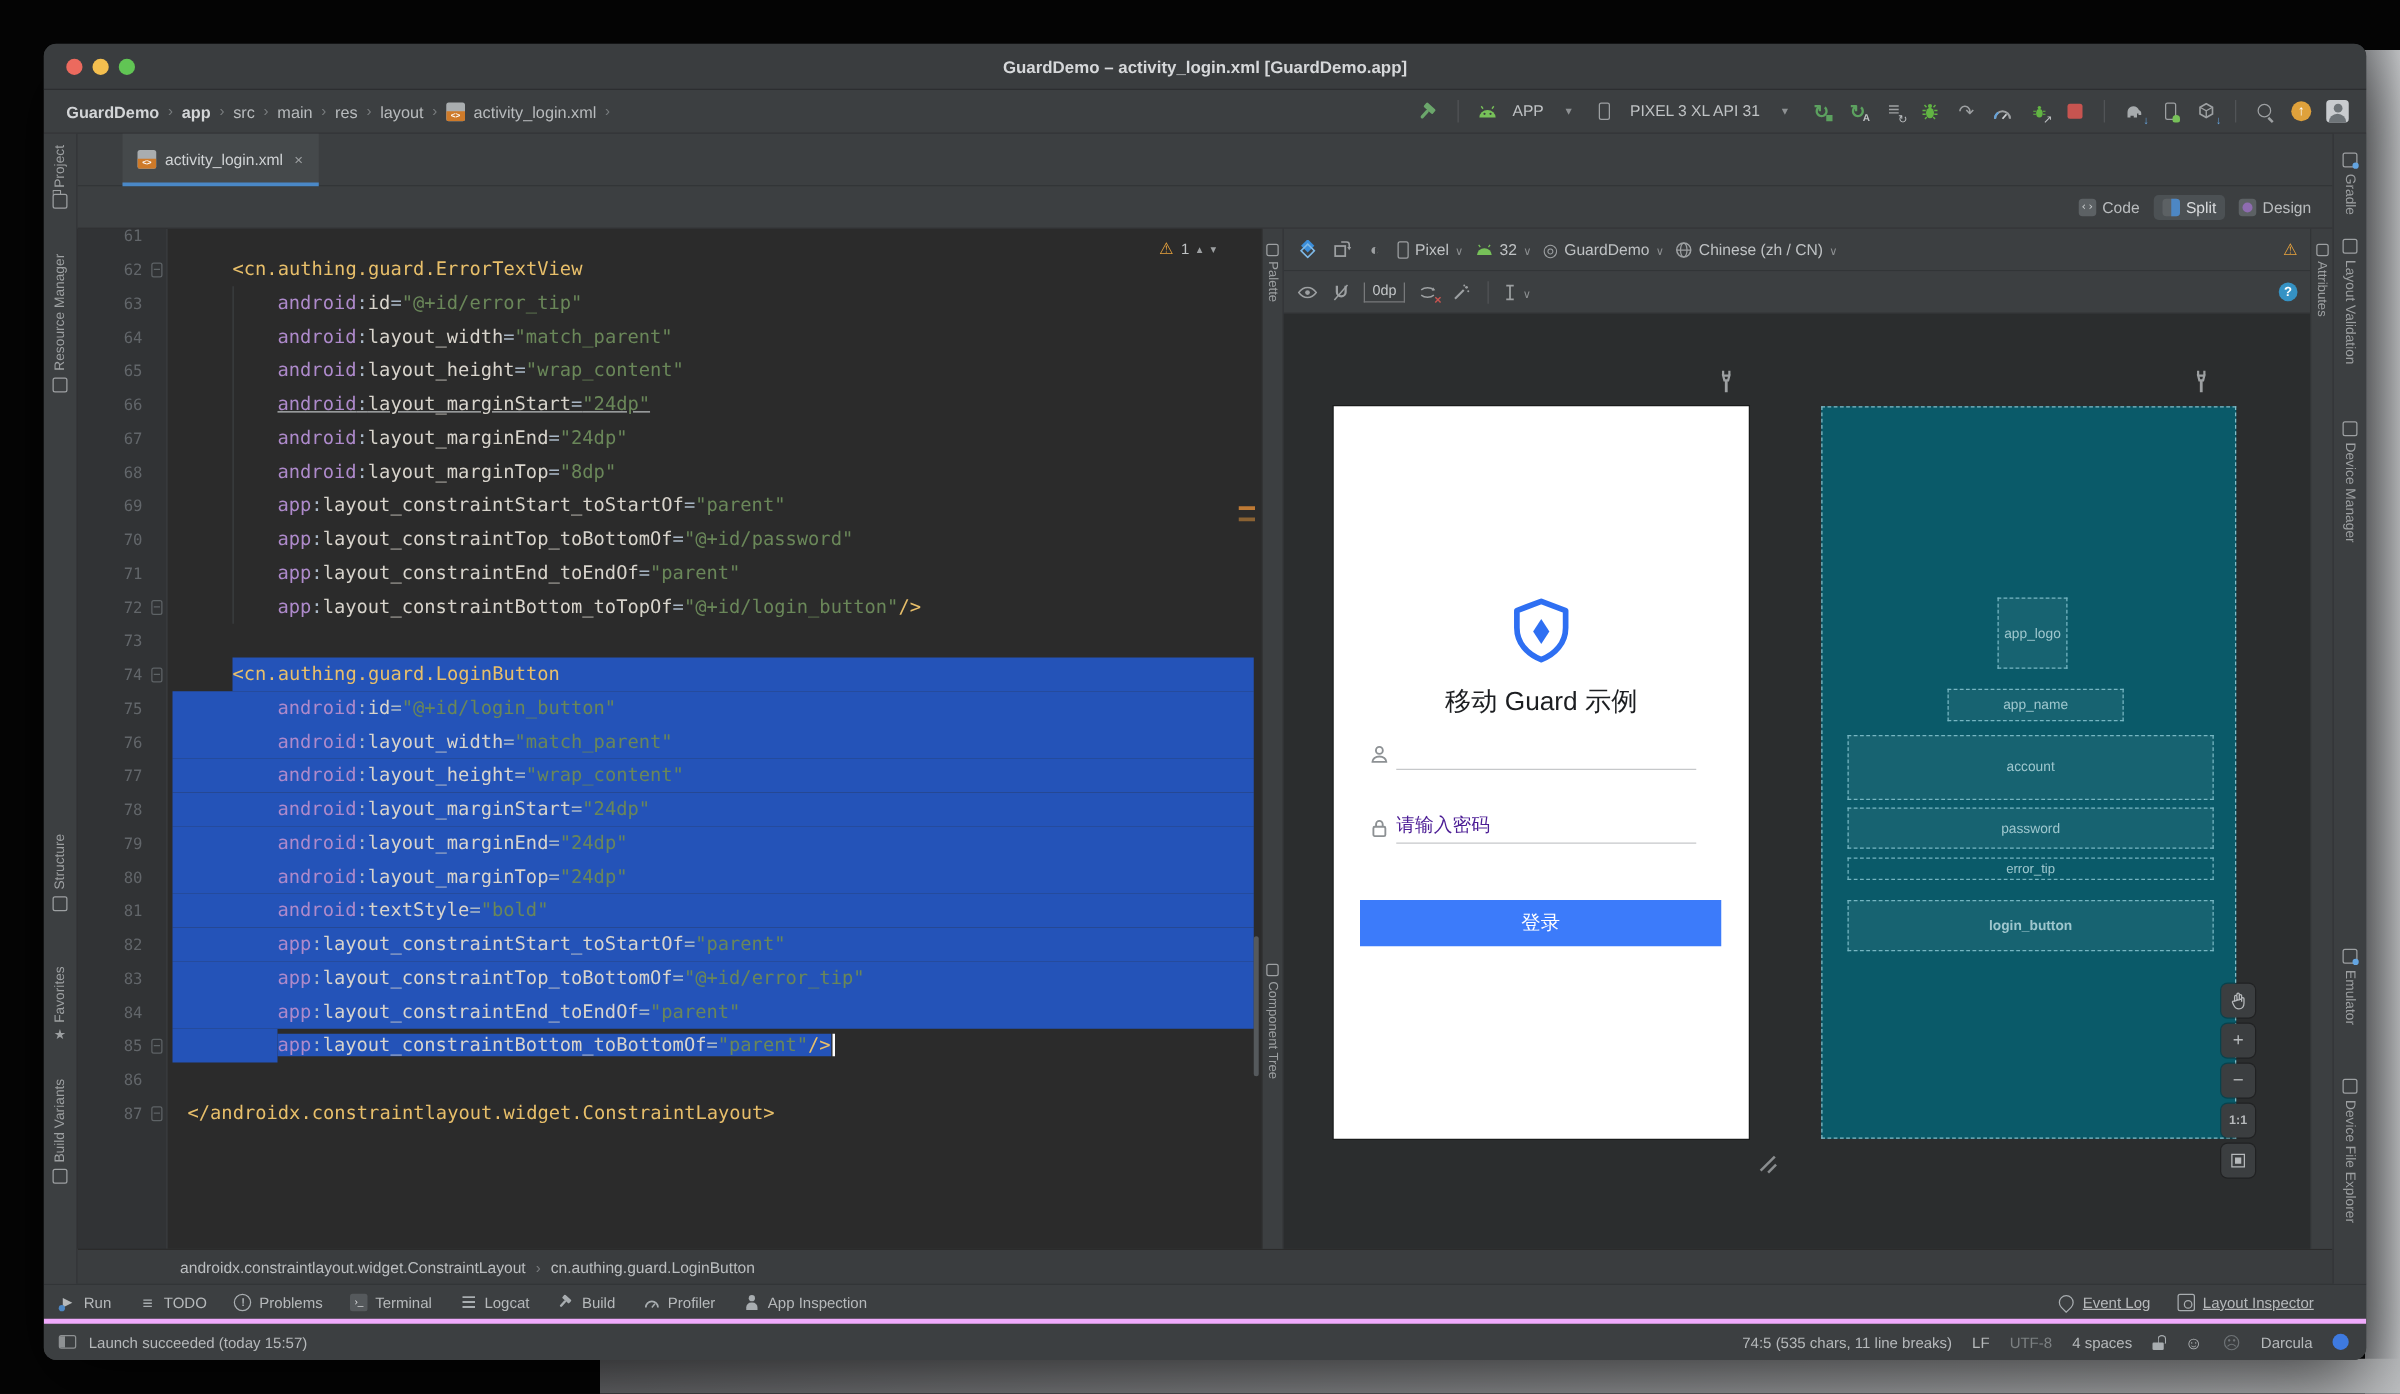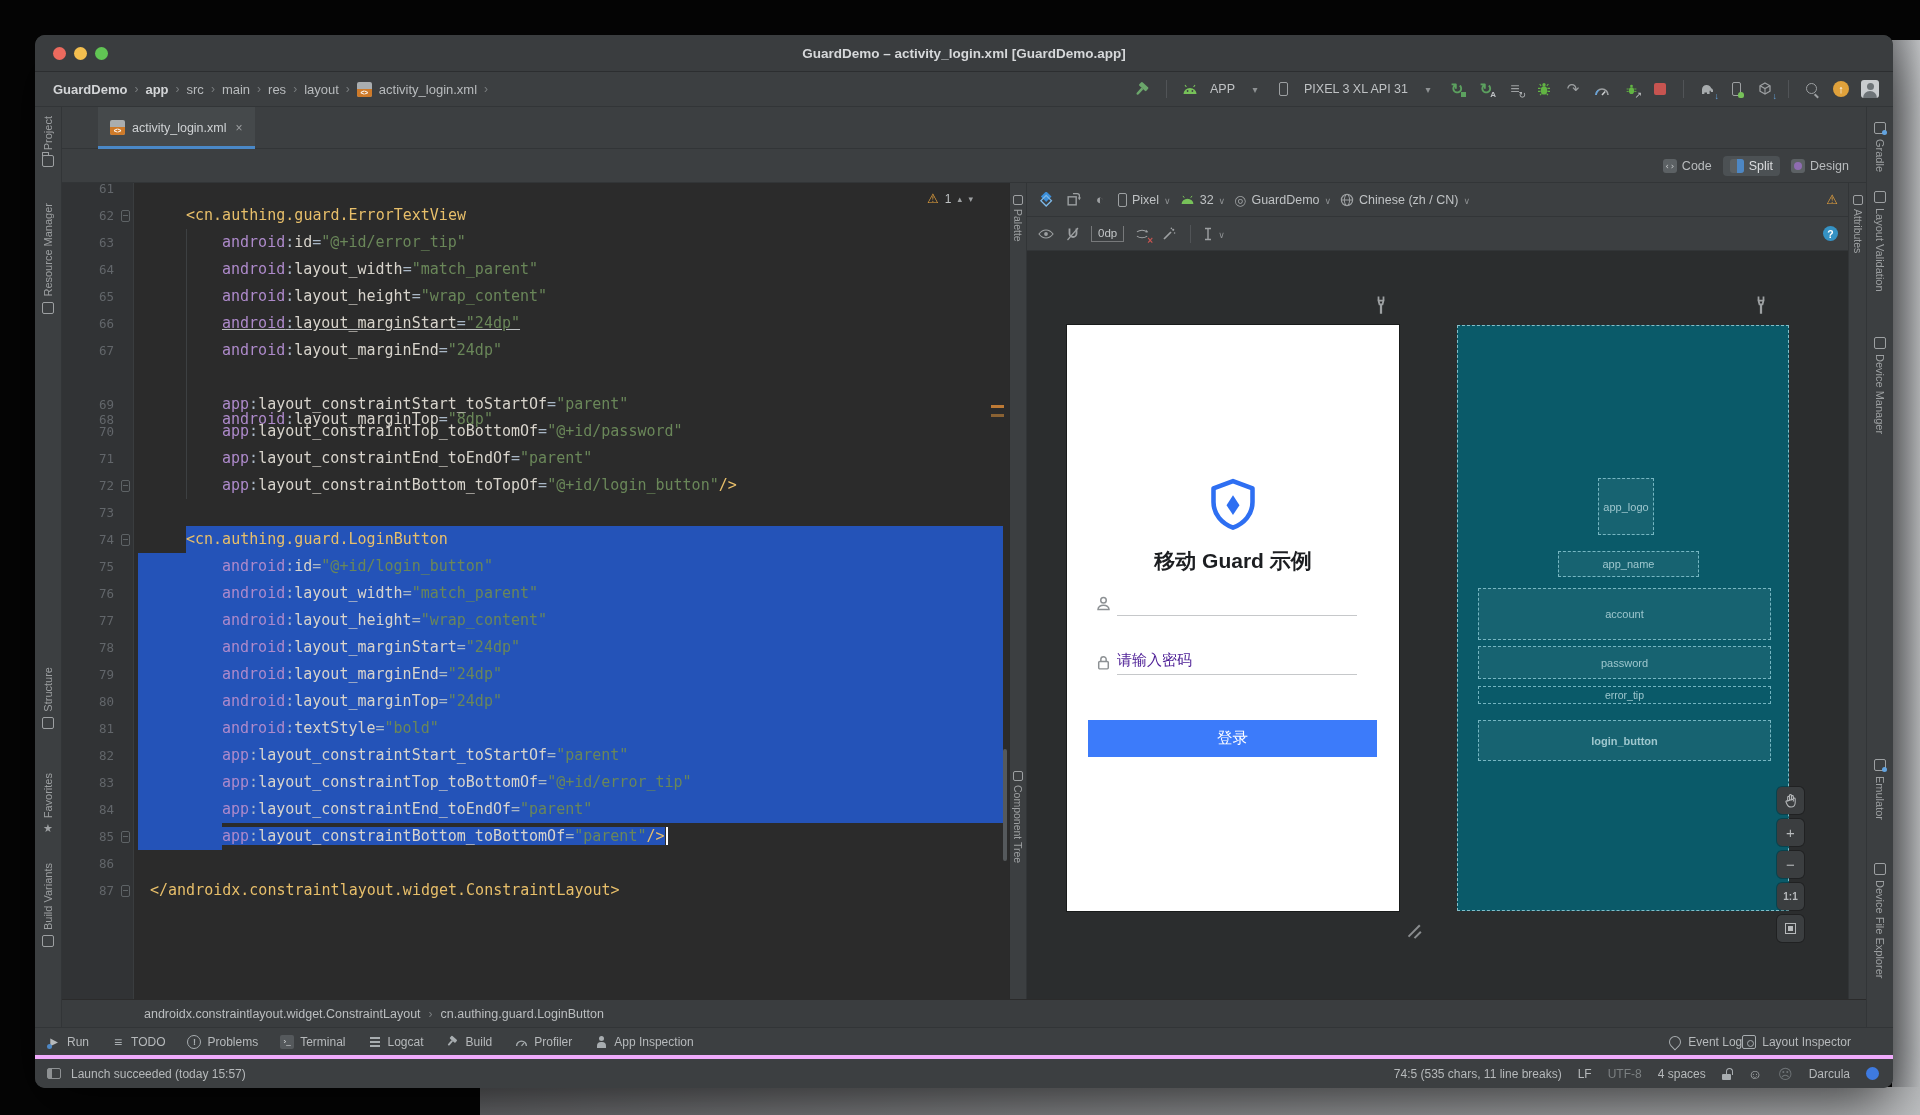--- a/index.html
+++ b/index.html
@@ -141,21 +141,21 @@
   .redx{color:#c75450;font-weight:bold;font-size:10px;position:absolute;right:-2px;bottom:-3px;}
 
   .canvas { flex:1 1 auto; position:relative; background:#2b2d2e; overflow:hidden; }
 
   .attr-strip { flex:0 0 18px; background:#3c3f41; border-left:1px solid #323537; position:relative;}
 
   
   .phone-w { position:absolute; left:40px; top:74px; width:332px; height:586px; background:#ffffff;
     box-shadow:0 0 0 1px rgba(0,0,0,.4); }
   .p-title { position:absolute; left:0; right:0; top:222px; text-align:center; color:#1c1e21;
-    font-size:21px; font-weight:bold; }
+    font-size:21px; font-weight:normal; }
   .p-row-icon { position:absolute; left:28px; width:17px; height:17px; }
   .p-underline { position:absolute; left:50px; right:42px; height:1px; background:#c6c8ca; }
   .p-ph { position:absolute; left:50px; top:326px; color:#4c1d95; font-size:15px; }
   .p-btn { position:absolute; left:21px; right:22px; top:395px; height:37px; background:#3c7bfa;
     color:#fff; font-size:15.5px; display:flex; align-items:center; justify-content:center; }
   .wrench { position:absolute; width:16px; height:20px; }
 
   
   .phone-bp { position:absolute; left:430px; top:74px; width:332px; height:586px;
     background:#0a5a69; border:1px dashed rgba(160,215,226,.8); }
@@ -175,21 +175,21 @@
   .resize-h::after{content:"";position:absolute;right:0;bottom:2px;width:9px;height:1.5px;background:#8a8d8f;transform:rotate(-45deg);}
 
   
   .xmlcrumb { height:28px; border-top:1px solid #2b2b2b; background:#3a3d3f; display:flex;
     align-items:center; gap:8px; padding-left:82px; font-size:12.5px; color:#bbbec0; flex:0 0 auto;}
 
   
   .toolwinbar { height:28px; background:#3c3f41; border-top:1px solid #323537; display:flex;
     align-items:center; padding:0 42px 0 12px; flex:0 0 auto; font-size:12px; color:#b6b9bb;}
   .twl{display:flex;gap:22px;}
-  .twr{margin-left:auto;display:flex;align-items:flex-end;}
+  .twr{margin-left:auto;display:flex;align-items:flex-end;gap:22px;text-decoration:underline;}
   .twbtn{display:flex;align-items:center;gap:6px;cursor:default;}
   .bic{display:inline-flex;width:14px;height:14px;align-items:center;justify-content:center;position:relative;font-size:11px;color:#a8adb0;}
   .bic.runp::before{content:"▶";font-size:10px;color:#b6b9bb;}
   .bic.runp::after{content:"";position:absolute;left:0;bottom:0;width:5px;height:5px;border-radius:50%;background:#4d87c4;}
   .bic.todo::before{content:"≡";font-size:14px;}
   .bic.prob{border:1.3px solid #a8adb0;border-radius:50%;} .bic.prob::before{content:"!";font-size:9px;font-weight:bold;}
   .bic.term{background:#55595c;border-radius:2px;} .bic.term::before{content:"›_";font-size:8px;color:#e3e5e6;}
   .bic.logc::before{content:"";width:10px;height:10px;background:repeating-linear-gradient(#a8adb0 0 1.6px,transparent 1.6px 4px);}
   .bic.insp::before{content:"";position:absolute;left:4.5px;top:1px;width:5px;height:5px;border-radius:50%;background:#a8adb0;}
   .bic.insp::after{content:"";position:absolute;left:2.5px;top:7px;width:9px;height:6px;border-radius:4px 4px 0 0;background:#a8adb0;}
@@ -406,21 +406,21 @@
                   <div class="code" style="padding-left: 160px;"><span class="tk-n">android</span><span class="tk-p">:</span><span class="tk-a">layout_height</span><span class="tk-p">=</span><span class="tk-v">"wrap_content"</span></div>
                 </div>
                 <div class="line" style="top: 127px; text-decoration: underline;">
                   <span class="num">66</span>
                   <div class="code" style="padding-left: 160px;"><span class="tk-n">android</span><span class="tk-p">:</span><span class="tk-a">layout_marginStart</span><span class="tk-p">=</span><span class="tk-v">"24dp"</span></div>
                 </div>
                 <div class="line" style="top: 154px;">
                   <span class="num">67</span>
                   <div class="code" style="padding-left: 160px;"><span class="tk-n">android</span><span class="tk-p">:</span><span class="tk-a">layout_marginEnd</span><span class="tk-p">=</span><span class="tk-v">"24dp"</span></div>
                 </div>
-                <div class="line" style="top: 181px; margin-top: 42px;">
+                <div class="line" style="top: 181px;">
                   <span class="num">68</span>
                   <div class="code" style="padding-left: 160px;"><span class="tk-n">android</span><span class="tk-p">:</span><span class="tk-a">layout_marginTop</span><span class="tk-p">=</span><span class="tk-v">"8dp"</span></div>
                 </div>
                 <div class="line" style="top: 208px;">
                   <span class="num">69</span>
                   <div class="code" style="padding-left: 160px;"><span class="tk-n">app</span><span class="tk-p">:</span><span class="tk-a">layout_constraintStart_toStartOf</span><span class="tk-p">=</span><span class="tk-v">"parent"</span></div>
                 </div>
                 <div class="line" style="top: 235px;">
                   <span class="num">70</span>
                   <div class="code" style="padding-left: 160px;"><span class="tk-n">app</span><span class="tk-p">:</span><span class="tk-a">layout_constraintTop_toBottomOf</span><span class="tk-p">=</span><span class="tk-v">"@+id/password"</span></div>

